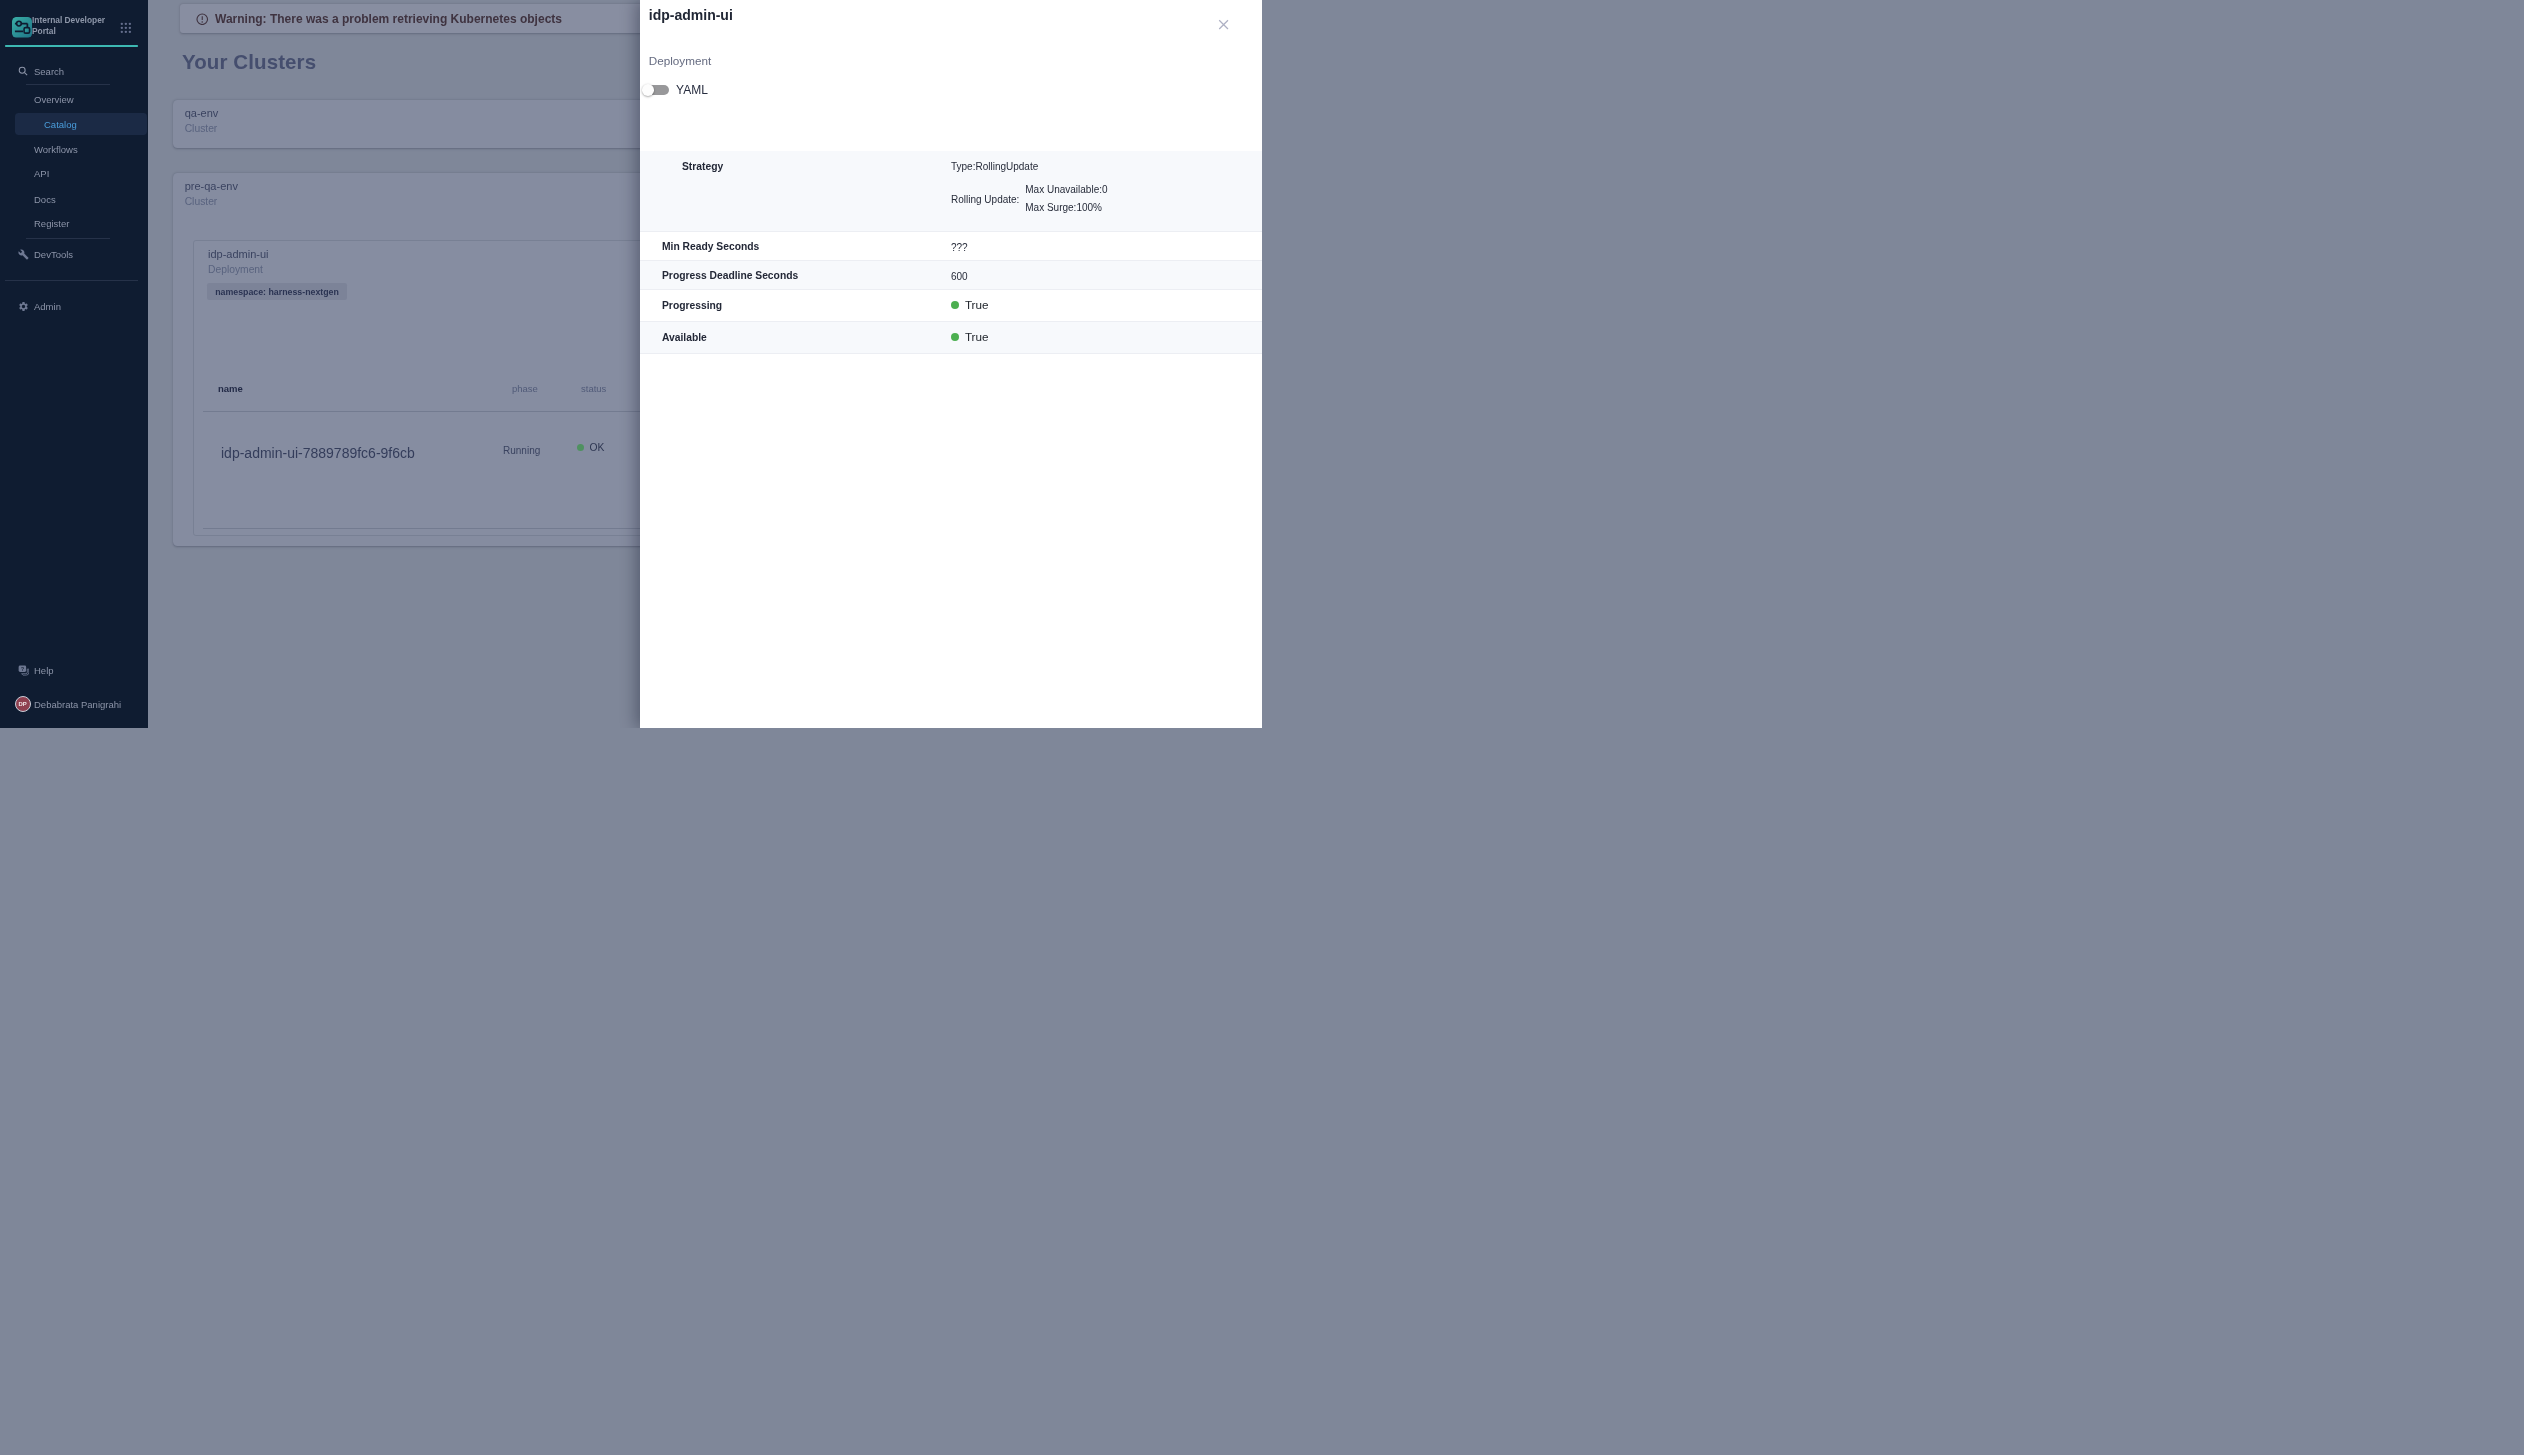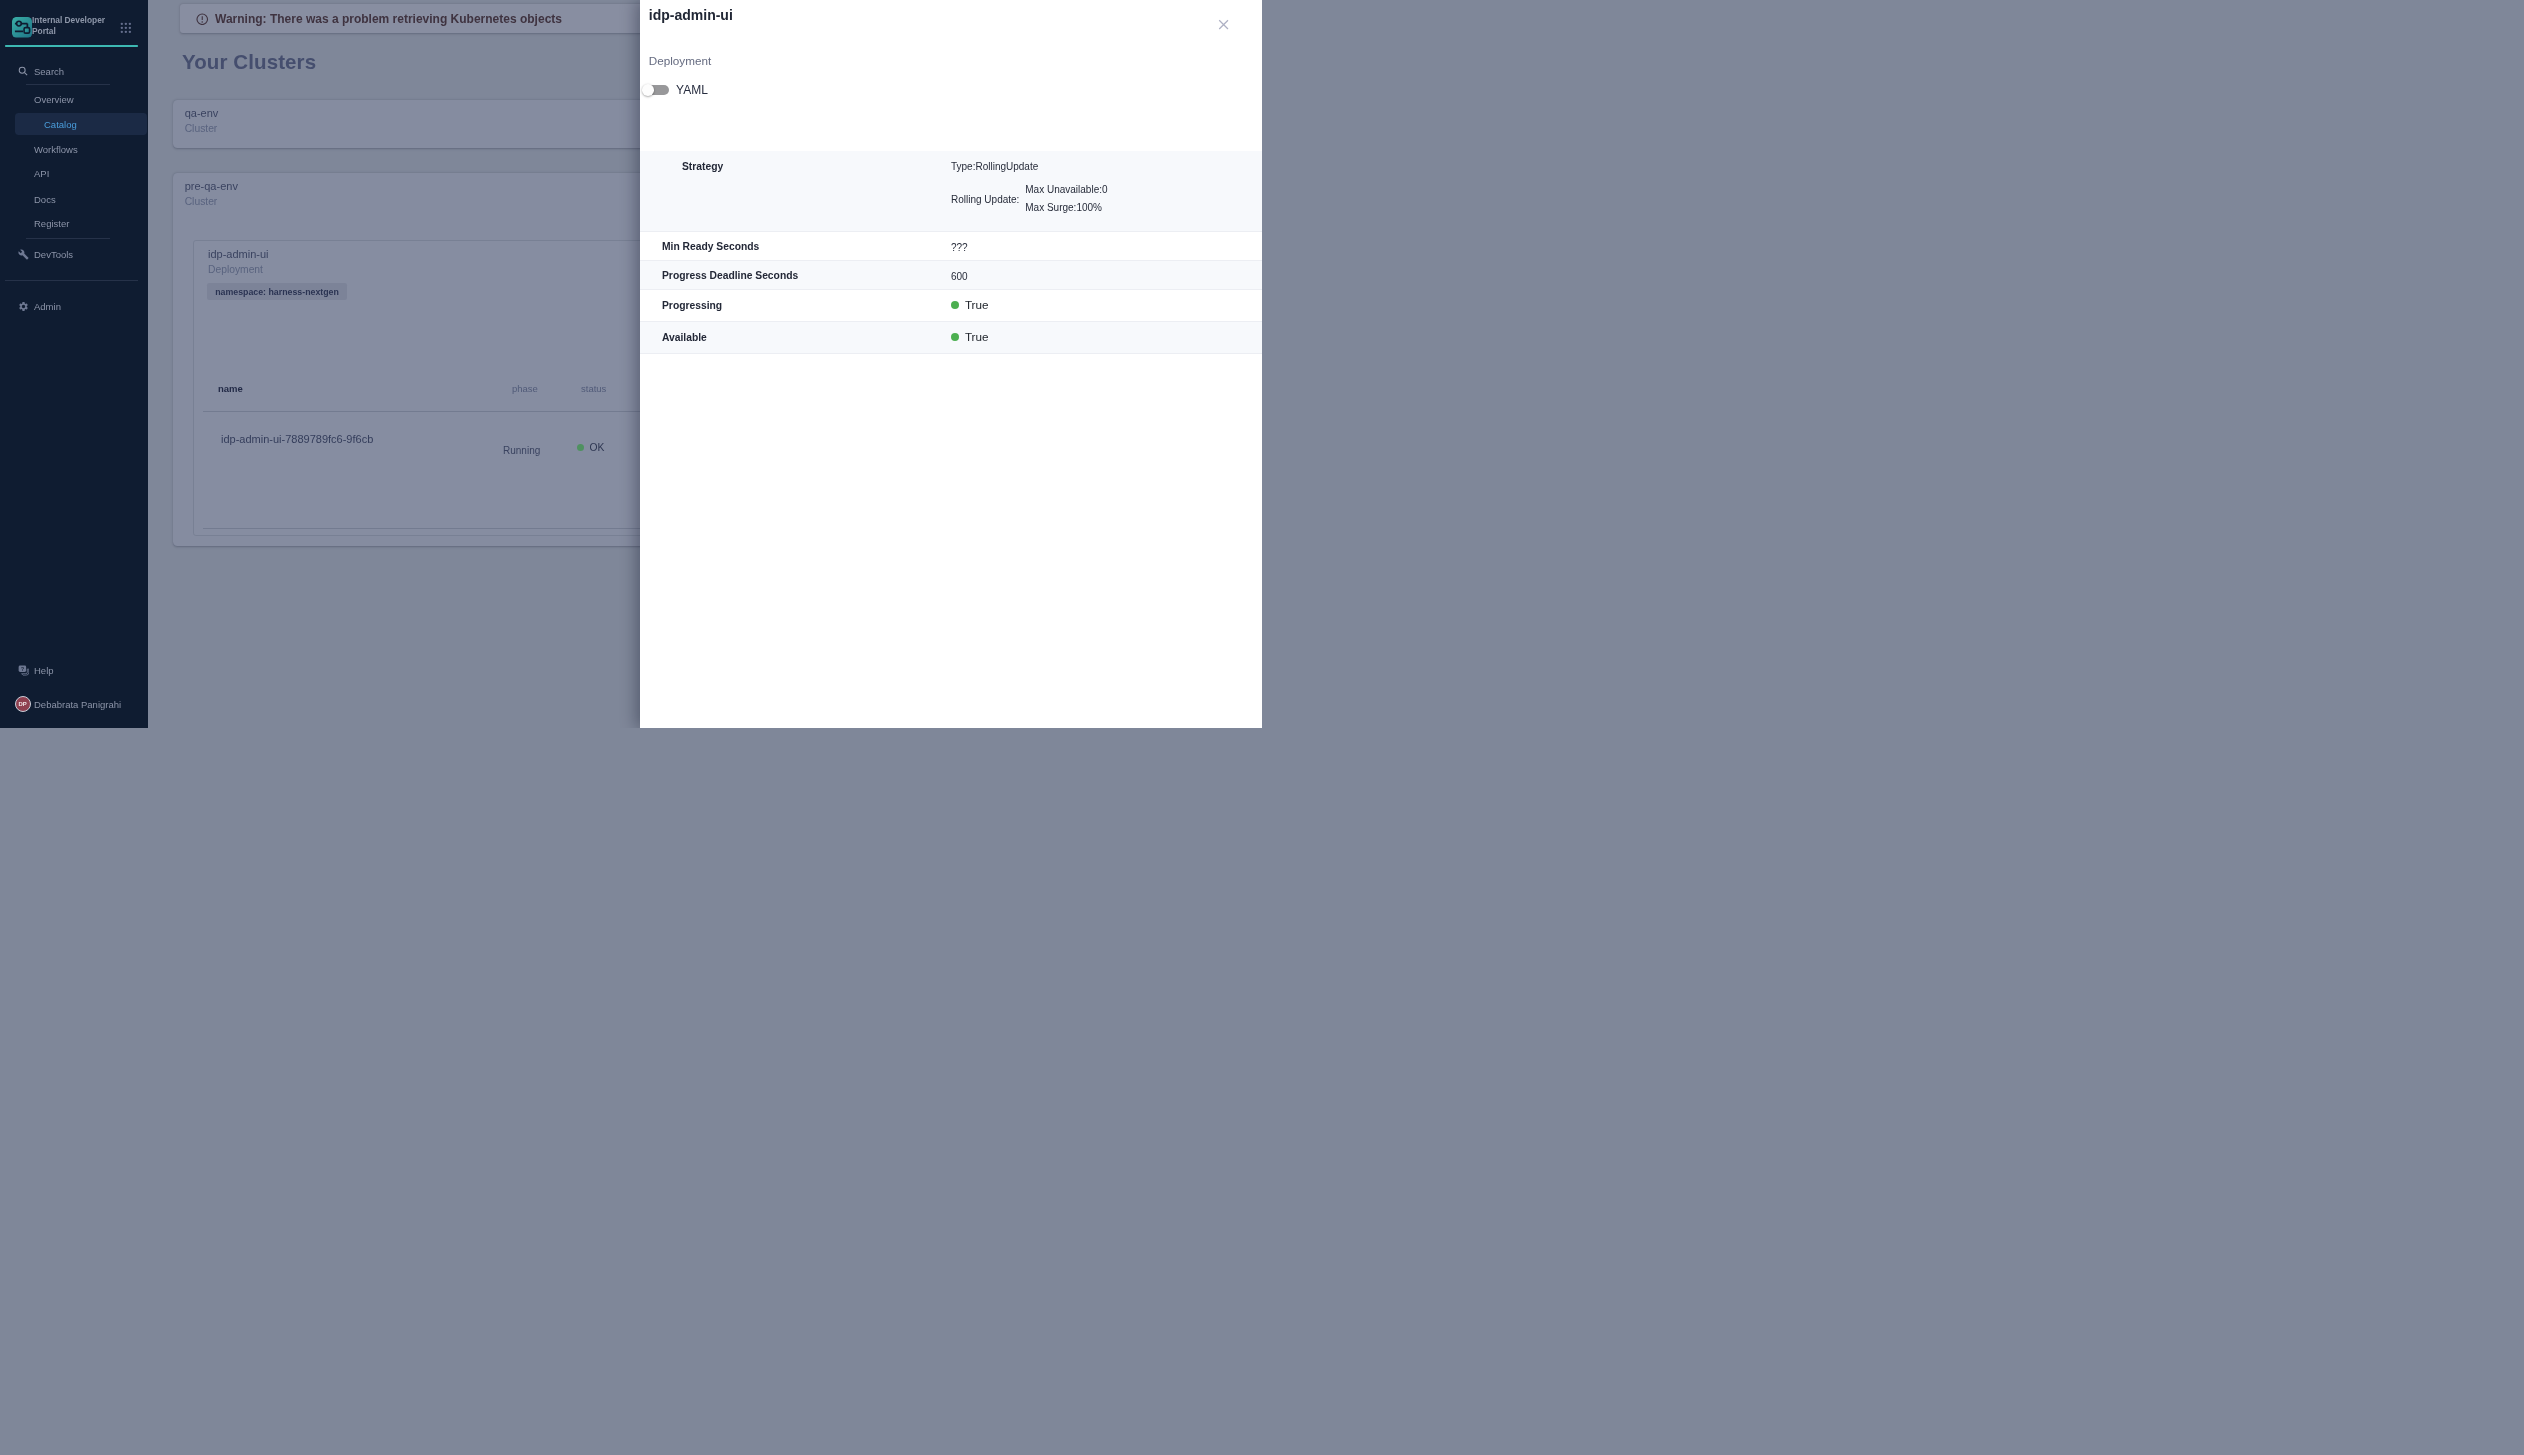--- a/index.html
+++ b/index.html
@@ -36,21 +36,21 @@
   .card.preqa { top:173px; height:373px; }
 
   .inner-card { position:absolute; left:20px; top:67px; width:1048px; height:296px; background:#868da1; border:0.7px solid #788094; border-radius:2.9px; }
   .inner-card .w-title { position:absolute; left:14px; top:6.6px; font-size:11px; font-weight:500; color:#3a4360; }
   .inner-card .w-sub { position:absolute; left:14px; top:23px; font-size:10.3px; color:#59637f; }
   .ns-chip { position:absolute; left:13.2px; top:42px; padding:3.7px 8px; background:#7c8398; border-radius:2.2px; font-size:8.8px; font-weight:600; color:#2b3453; }
 
   .th { position:absolute; font-size:9.5px; color:#515b79; }
   .th.first { font-weight:700; color:#232b47; }
   .tdiv { position:absolute; left:8.8px; right:0; height:0.7px; background:#737b90; }
-  .td-name { position:absolute; left:27px; top:192px; font-size:11px; color:#343d5b; }
+  .td-name { position:absolute; left:27px; top:204px; font-size:14px; color:#343d5b; }
   .td-phase { position:absolute; left:309px; top:204px; font-size:10px; color:#3a4360; }
   .td-status { position:absolute; left:383px; top:201px; display:flex; align-items:center; gap:5.1px; }
   .dot { border-radius:50%; display:inline-block; }
   .dot.dim-green { width:7.3px; height:7.3px; background:#4f9160; }
   .td-status .ok { font-size:10.3px; color:#2e3752; }
 
   
   .drawer { position:absolute; left:640px; top:0; width:623px; height:728px; background:#ffffff; z-index:10; box-shadow:-4.4px 0 14.7px rgba(10,15,35,.35); }
   .d-title { position:absolute; left:8.8px; top:7.3px; font-size:14px; font-weight:700; color:#212735; }
   .d-close { position:absolute; left:577px; top:17.6px; width:13.2px; height:13.2px; display:flex; cursor:pointer; }

